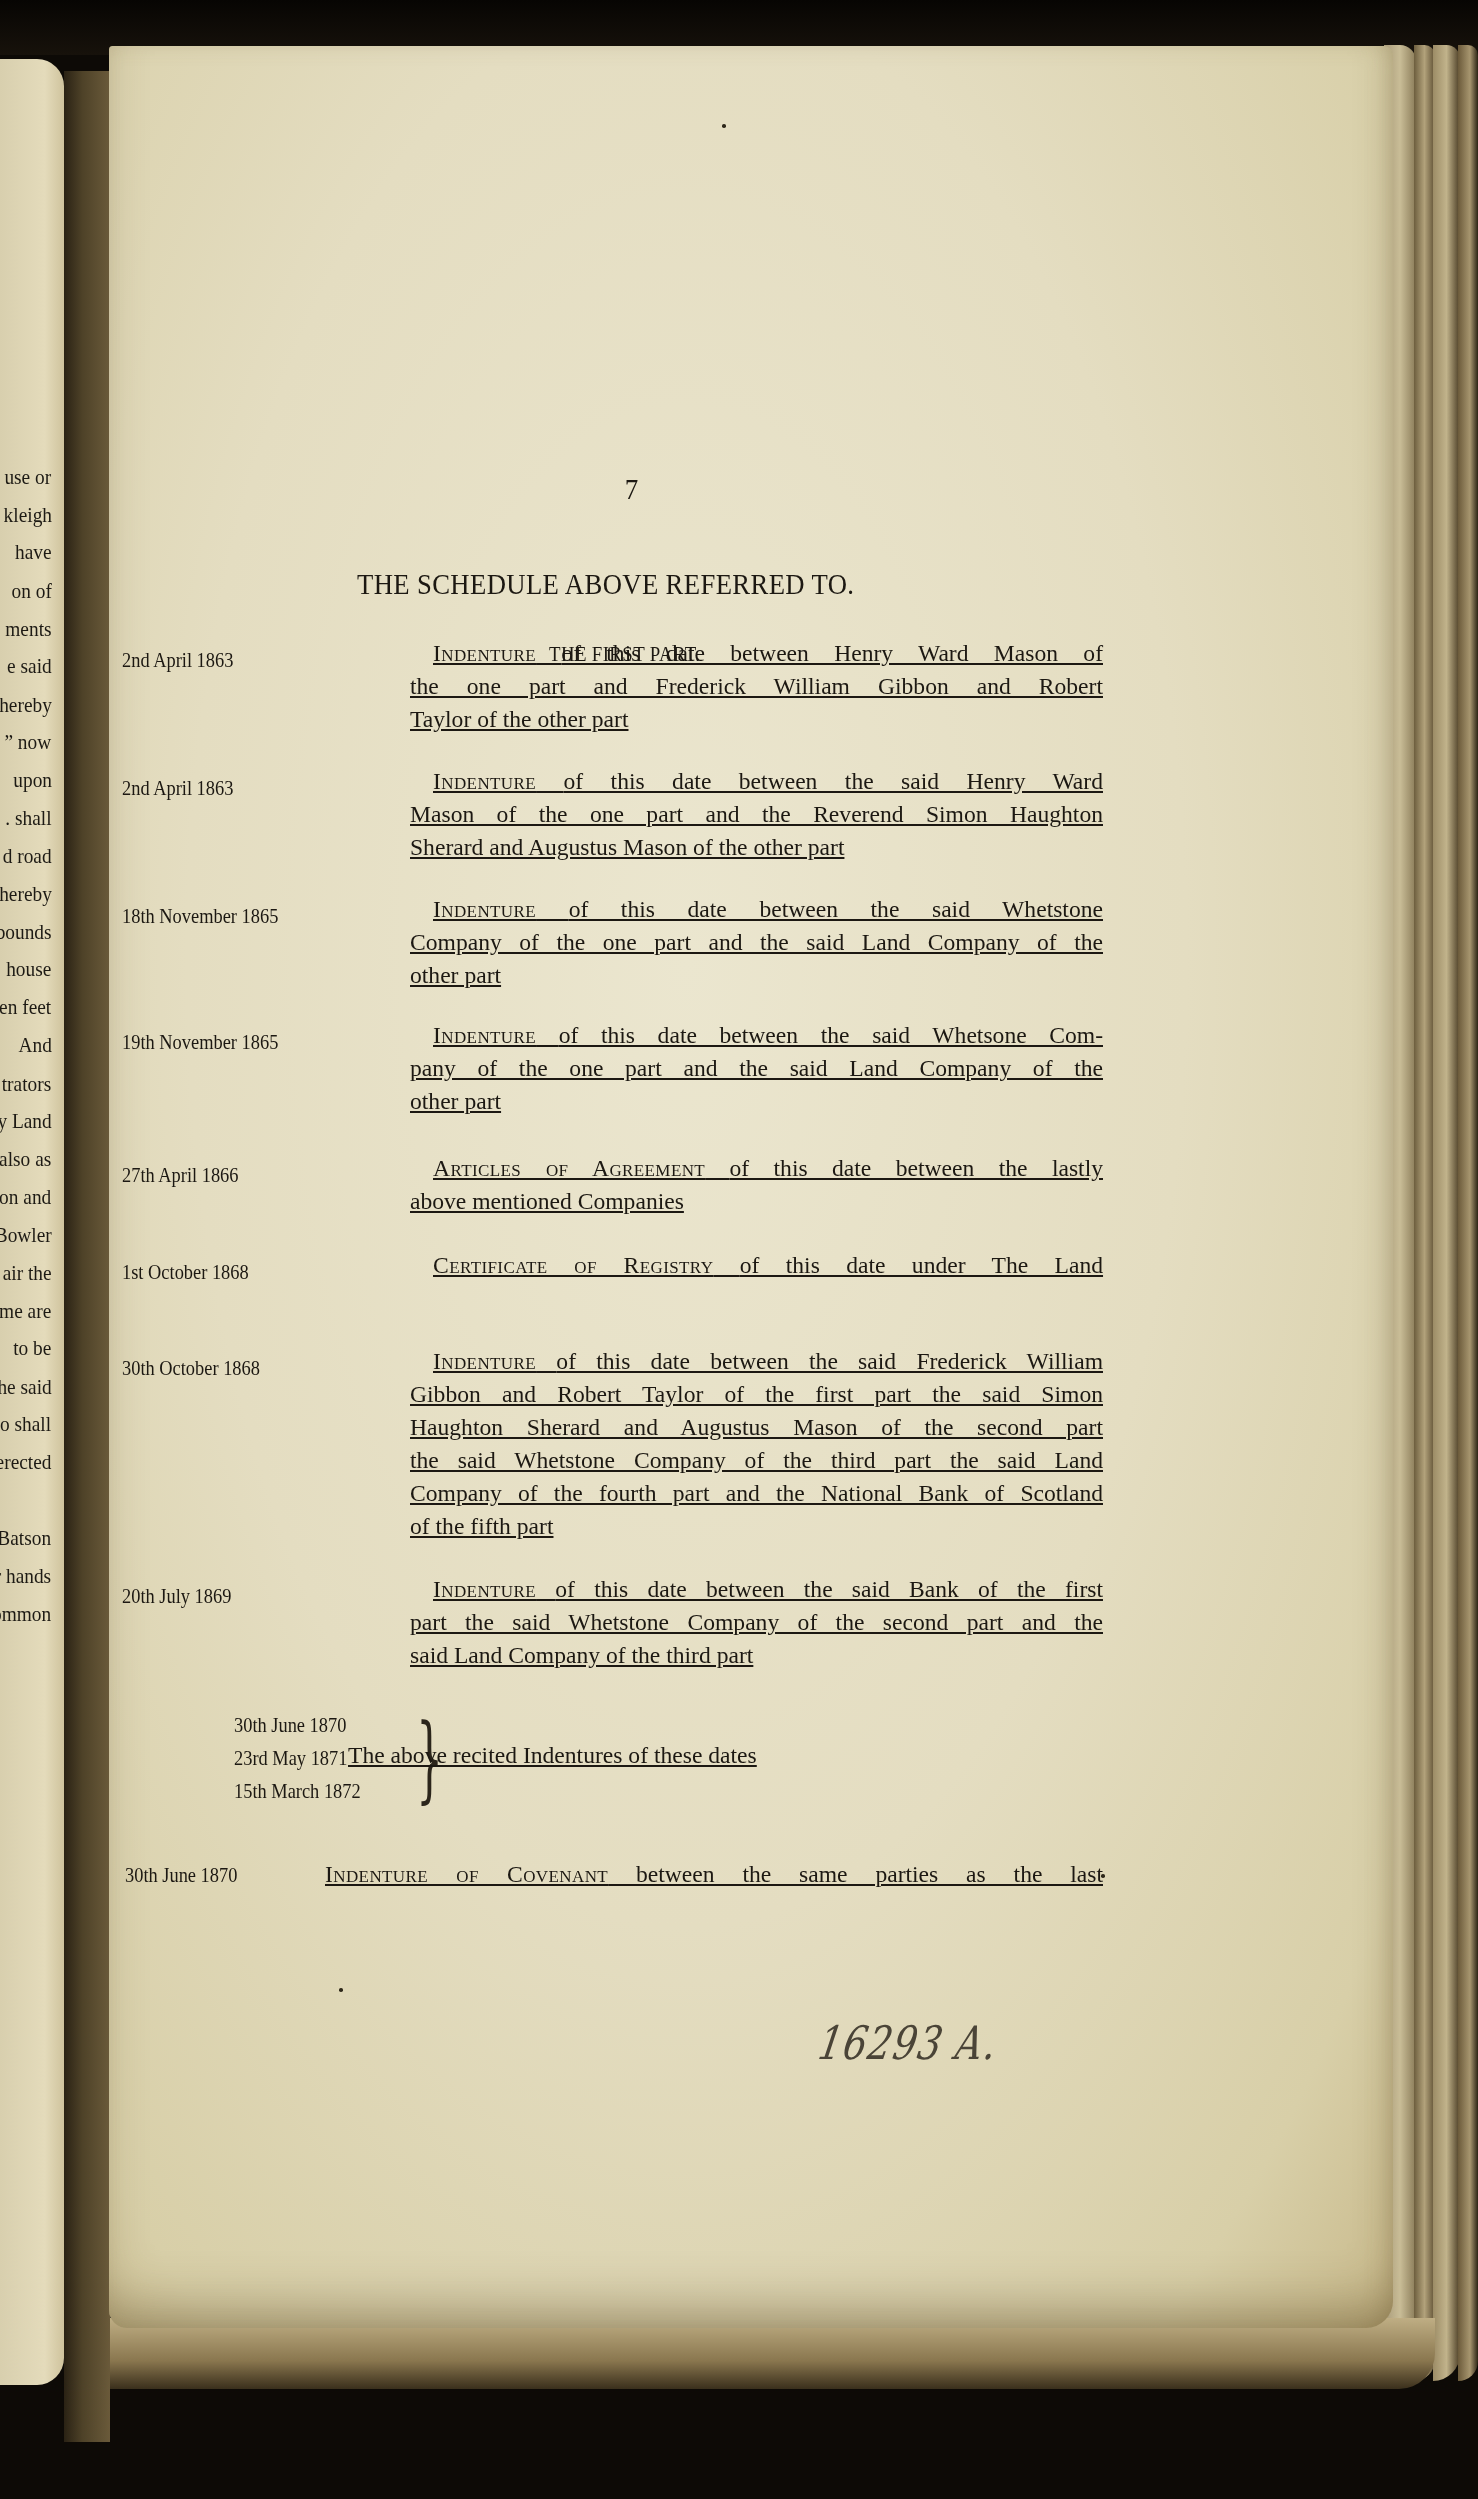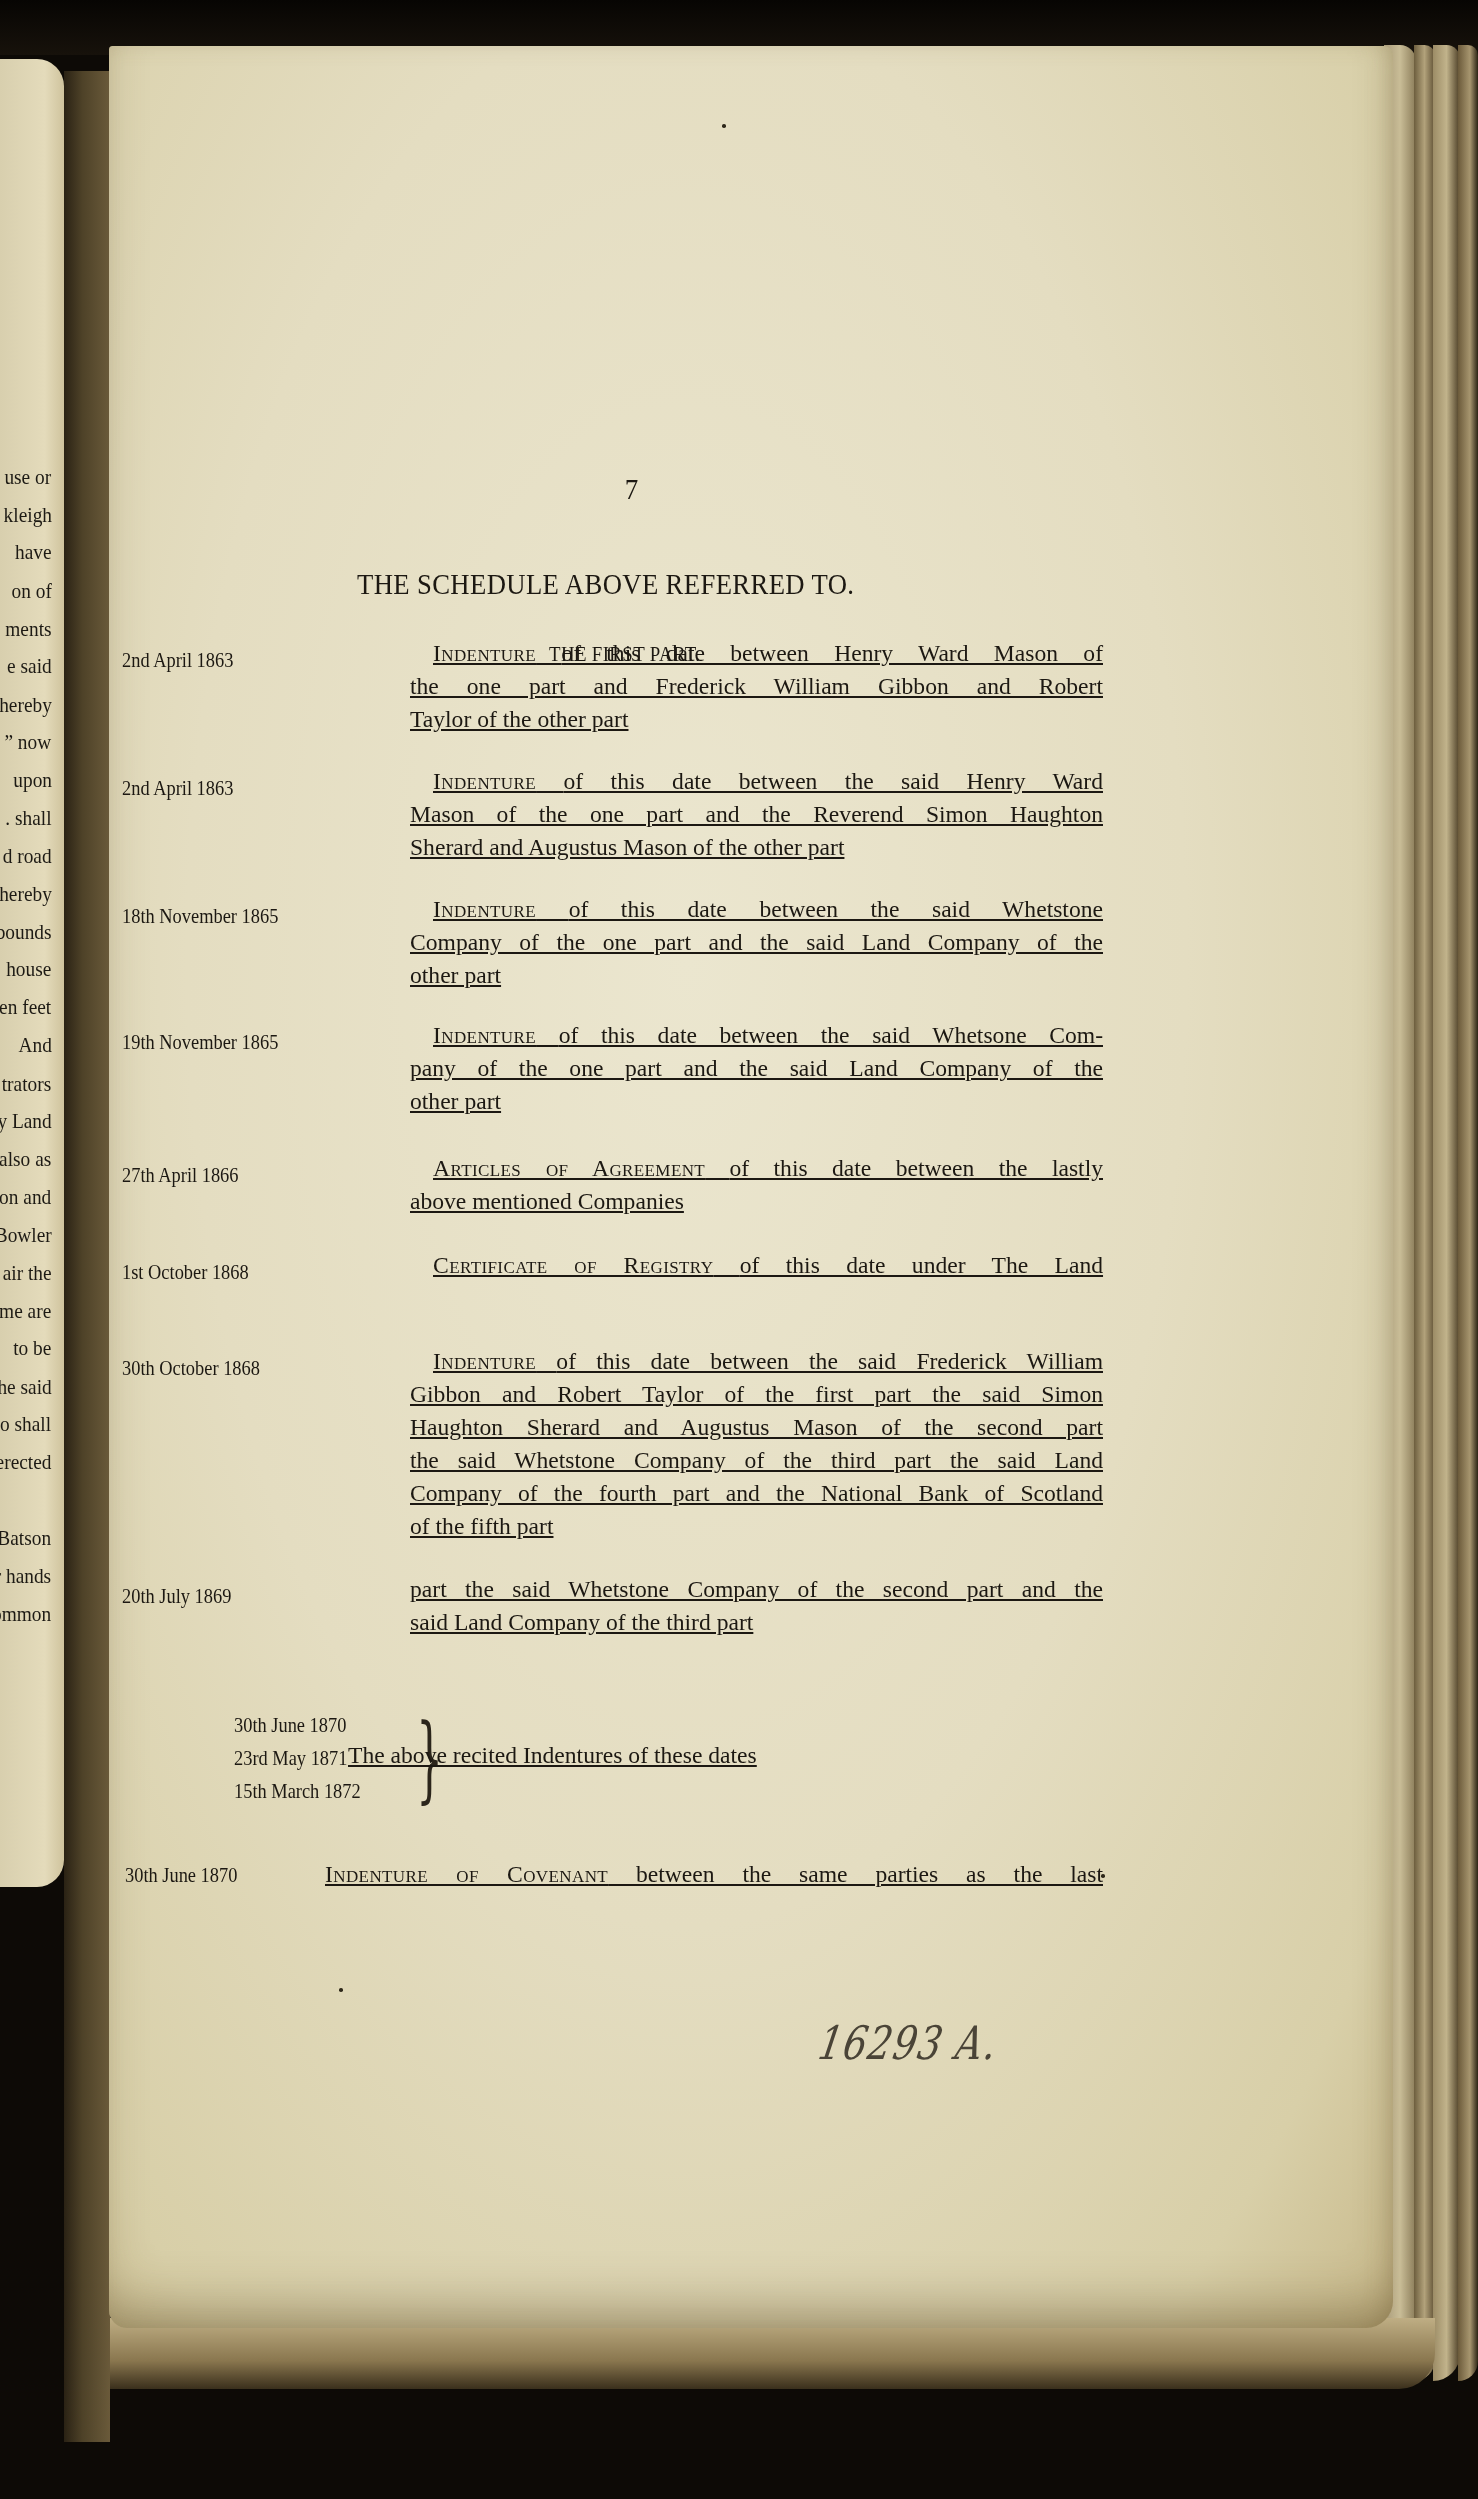--- a/index.html
+++ b/index.html
@@ -4,21 +4,21 @@
 <style>
   html, body { margin: 0; padding: 0; }
   body {
     width: 1478px; height: 2500px; position: relative; overflow: hidden;
     background: #0d0a06;
     font-family: "Liberation Serif", "DejaVu Serif", serif;
     color: #1c1812;
   }
   
   .left-page {
-    position: absolute; left: 0; top: 59px; width: 64px; height: 1828px;
+    position: absolute; left: 0; top: 59px; width: 64px; height: 2326px;
     background: linear-gradient(90deg, #d8cfae 0%, #e4dbbb 70%, #cfc39d 100%);
     border-radius: 0 27px 27px 0;
     overflow: hidden;
   }
   .left-line {
     position: absolute; right: 12.5px; white-space: nowrap;
     font-size: 22px; line-height: 1; transform: scaleX(0.88); transform-origin: right center;
     color: #1d1a14;
   }
   .gutter {
@@ -198,20 +198,21 @@
           <span class="ln">Gibbon and Robert Taylor of the first part the said Simon</span>
           <span class="ln">Haughton Sherard and Augustus Mason of the second part</span>
           <span class="ln">the said Whetstone Company of the third part the said Land</span>
           <span class="ln">Company of the fourth part and the National Bank of Scotland</span>
           <span class="ln last">of the fifth part</span>
         </div>
       </div>
       <div class="entry" style="top: 1527px;">
         <div class="date" style="left: 12.5px; top: 10.7px;">20th July 1869</div>
         <div class="body">
+          <span class="ln" style="padding-left: 23px;"><span class="sc">Indenture</span> <span>of this date between the said Bank of the first</span></span>
           <span class="ln">part the said Whetstone Company of the second part and the</span>
           <span class="ln last">said Land Company of the third part</span>
         </div>
       </div>
     </div>
 
   <div class="entry" style="top:1663px;">
     <div class="group-dates" style="top:0;">
       <span class="d">30th June 1870</span>
       <span class="d">23rd May 1871</span>

